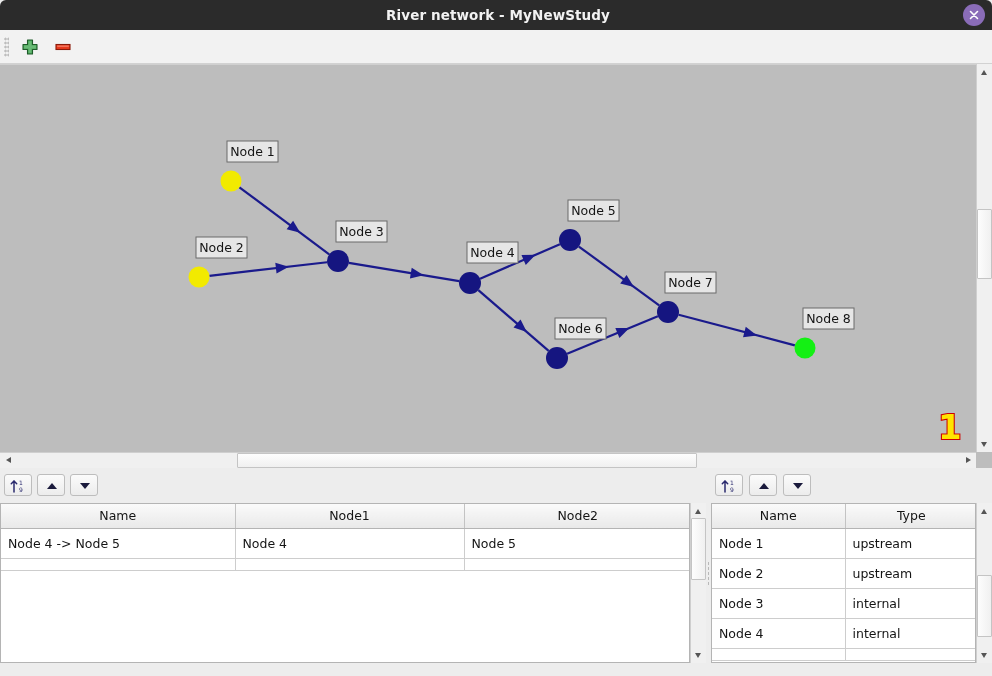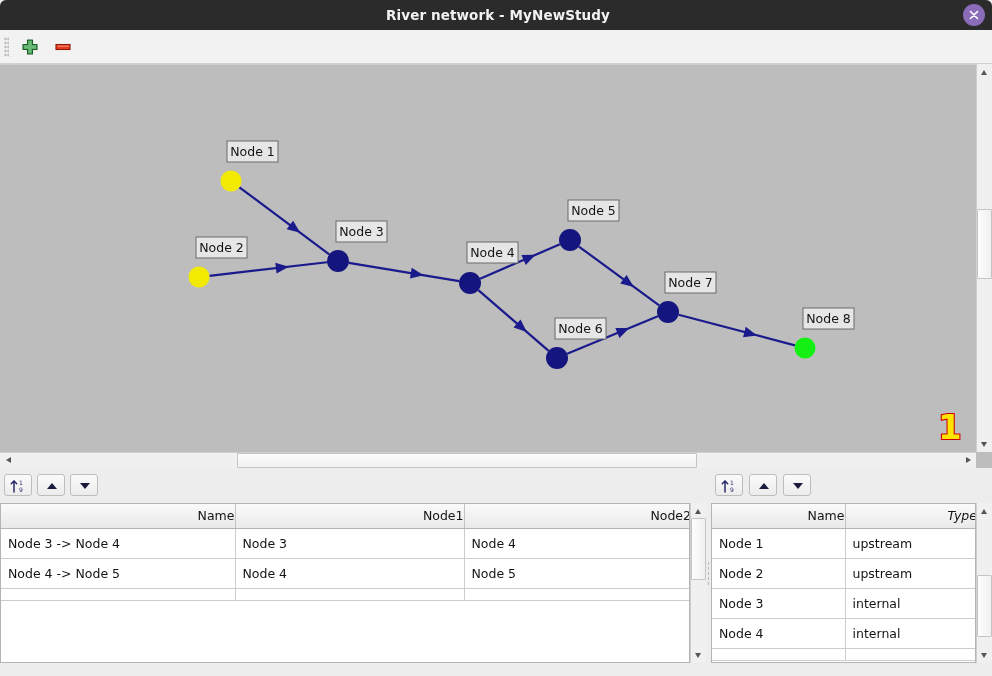--- a/index.html
+++ b/index.html
@@ -134,21 +134,21 @@
     position: absolute; left: 0;
     background: #ffffff;
     border: 1px solid #b4b4b4;
     overflow: hidden;
   }
   table.g { border-collapse: collapse; table-layout: fixed; width: 100%; }
   table.g th {
     height: 24px; font-size: 12.5px; font-weight: normal; color: #141414;
     background: linear-gradient(to bottom, #fafafa, #e9e9e9);
     border-right: 1px solid #c3c3c3; border-bottom: 1px solid #b4b4b4;
-    text-align: right;
+    text-align: center;
   }
   table.g th:last-child { border-right: none; }
   table.g td {
     height: 30px; font-size: 12.5px; color: #141414;
     border-right: 1px solid #cdcdcd; border-bottom: 1px solid #cdcdcd;
     padding-left: 7px; background: #fff; white-space: nowrap; overflow: hidden;
   }
   table.g td:last-child { border-right: none; }
 </style>
 </head>
@@ -295,25 +295,20 @@
       <table class="g" id="tbl-links">
         <thead>
             <tr>
               <th style="width: 234px;">Name</th>
               <th style="width: 229px;">Node1</th>
               <th style="width: 227px;">Node2</th>
             </tr>
           </thead>
         <tbody>
             <tr>
-              <td>Node 3 -&gt; Node 4</td>
-              <td>Node 3</td>
-              <td>Node 4</td>
-            </tr>
-            <tr>
               <td>Node 4 -&gt; Node 5</td>
               <td>Node 4</td>
               <td>Node 5</td>
             </tr>
             <tr>
               <td style="height: 12px;"></td>
               <td style="height: 12px;"></td>
               <td style="height: 12px;"></td>
             </tr>
           </tbody>
@@ -350,21 +345,21 @@
       <div class="tbtn" style="left:72px;">
         <div class="tri-dn"></div>
       </div>
     </div>
 
     <div class="grid" id="grid-right" style="top:32px;width:265px;height:160px;">
       <table class="g" id="tbl-nodes">
         <thead>
             <tr>
               <th style="width: 133px;">Name</th>
-              <th style="width: 132px; font-style: italic;">Type</th>
+              <th style="width: 132px;">Type</th>
             </tr>
           </thead>
         <tbody>
             <tr>
               <td>Node 1</td>
               <td>upstream</td>
             </tr>
             <tr>
               <td>Node 2</td>
               <td>upstream</td>

